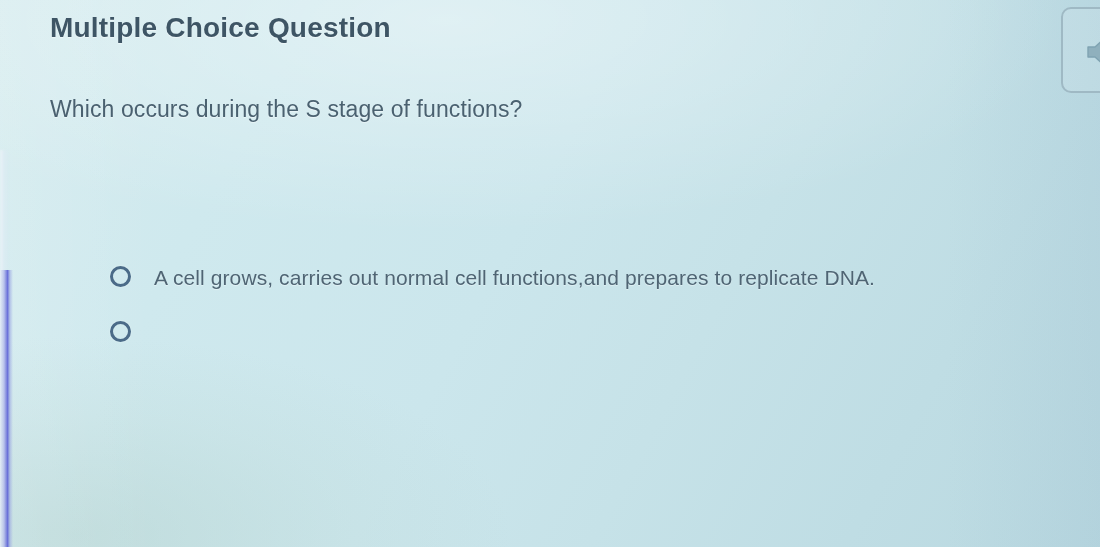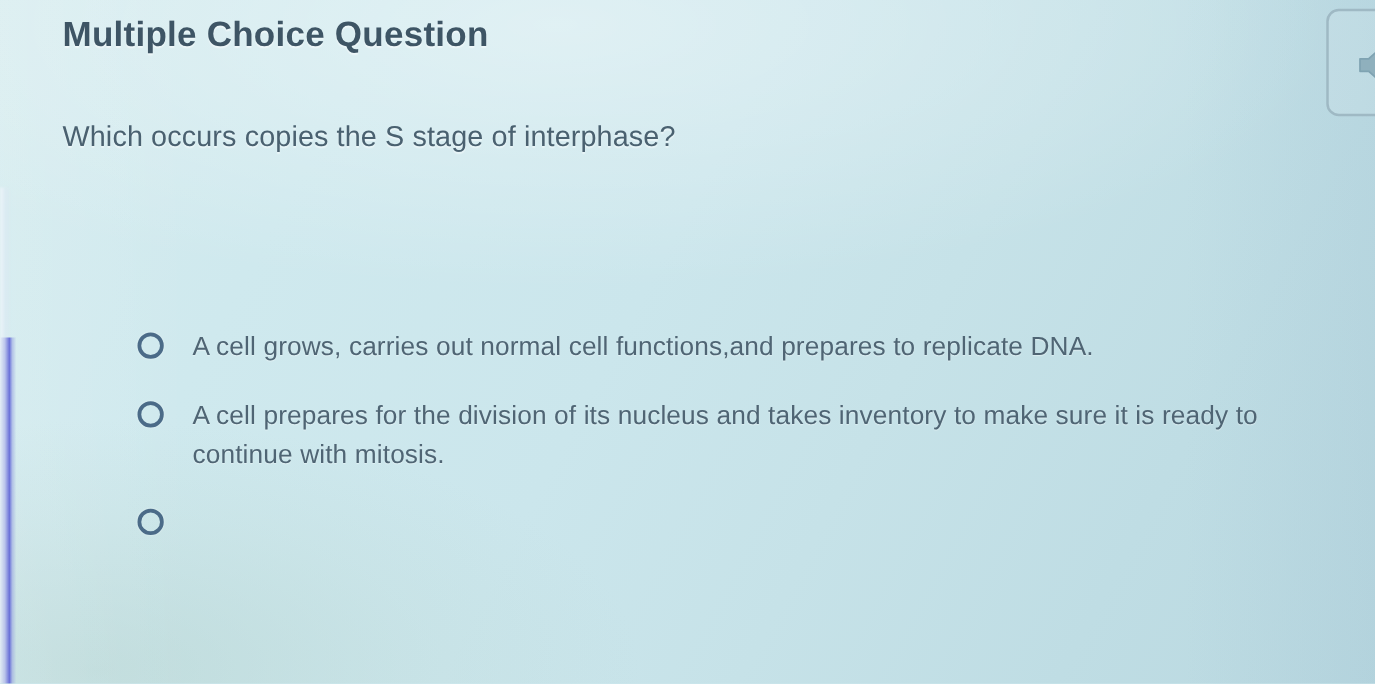--- a/index.html
+++ b/index.html
@@ -194,43 +194,39 @@
   <div id="glare"></div>
   <div id="cast"></div>
   <div id="vignette"></div>
   <div id="bezel-top"></div>
   <div id="bezel"></div>
 
   <div class="content">
 
     <div id="question-title">Multiple Choice Question</div>
 
-    <div id="question-text">Which occurs copies the S stage of interphase?</div>
+    <div id="question-text">Which occurs during the S stage of functions?</div>
 
     <div id="audio-button">
       <span id="speaker-icon">
         <svg viewBox="0 0 38 34" width="38" height="34" aria-hidden="true">
           <path d="M3 12 H10 L19 4 V30 L10 22 H3 Z" fill="#8fb0bd" stroke="#7fa3b2" stroke-width="1.4" stroke-linejoin="round"></path>
           <path d="M23.5 10.5 a7.5 7.5 0 0 1 0 13" fill="none" stroke="#8fb0bd" stroke-width="2.4" stroke-linecap="round"></path>
           <path d="M27.5 6.5 a12.5 12.5 0 0 1 0 21" fill="none" stroke="#9dbcc8" stroke-width="2.2" stroke-linecap="round"></path>
         </svg>
       </span>
     </div>
 
     <div id="options">
 
       <div class="option" id="option-0">
         <span class="radio"></span>
         <span class="option-label">A cell grows, carries out normal cell functions,and prepares to replicate DNA.</span>
       </div>
 
-      <div class="option" id="option-1">
-        <span class="radio"></span>
-        <span class="option-label">A cell prepares for the division of its nucleus and takes inventory to make sure it is ready to continue with mitosis.</span>
-      </div>
 
       <div class="option" id="option-2">
         <span class="radio"></span>
       </div>
 
     </div>
   </div>
 </div>
 
 </body></html>

